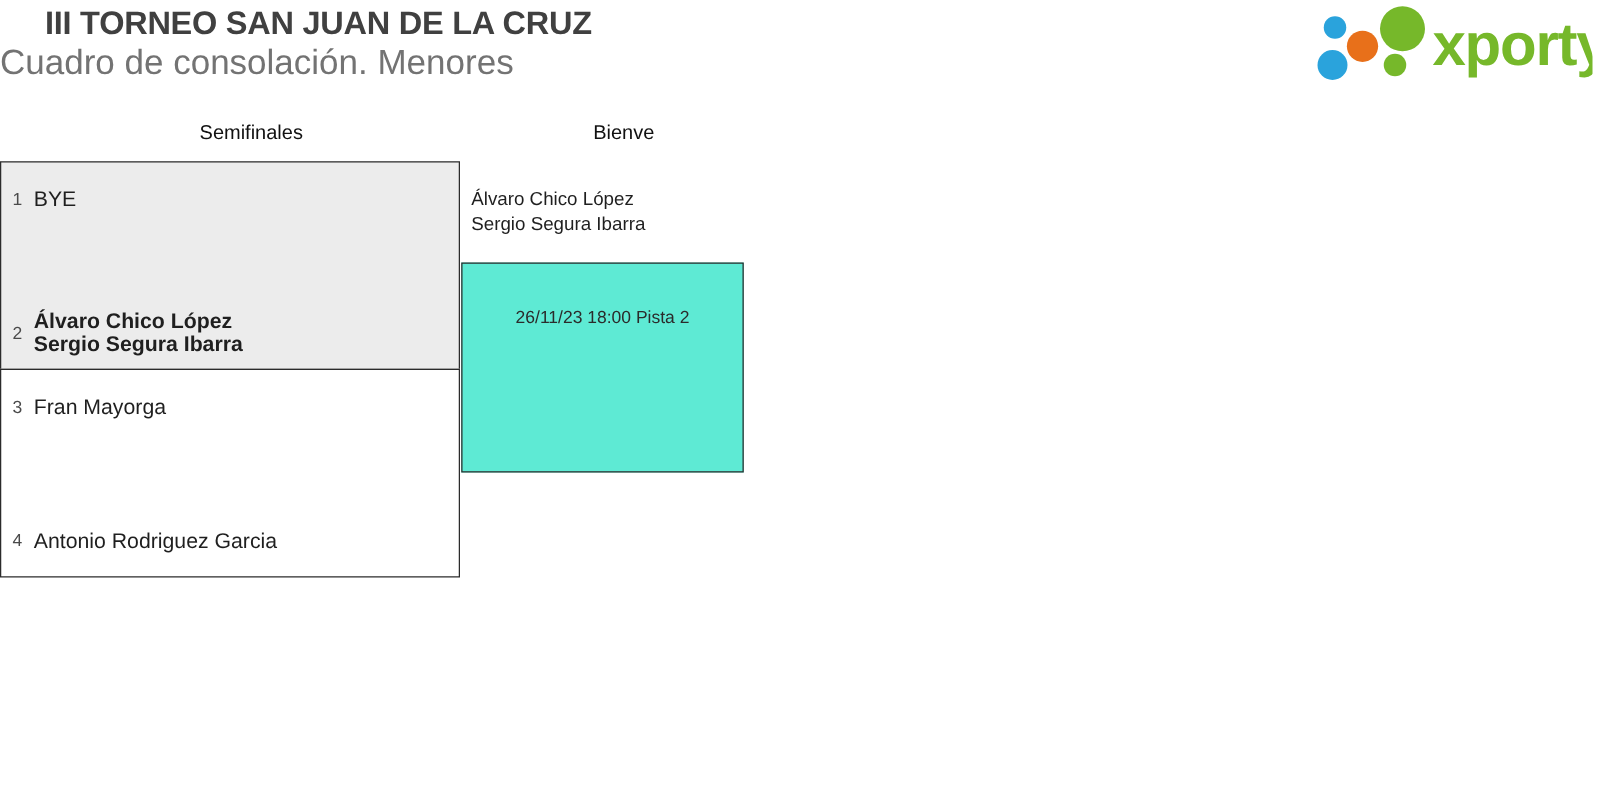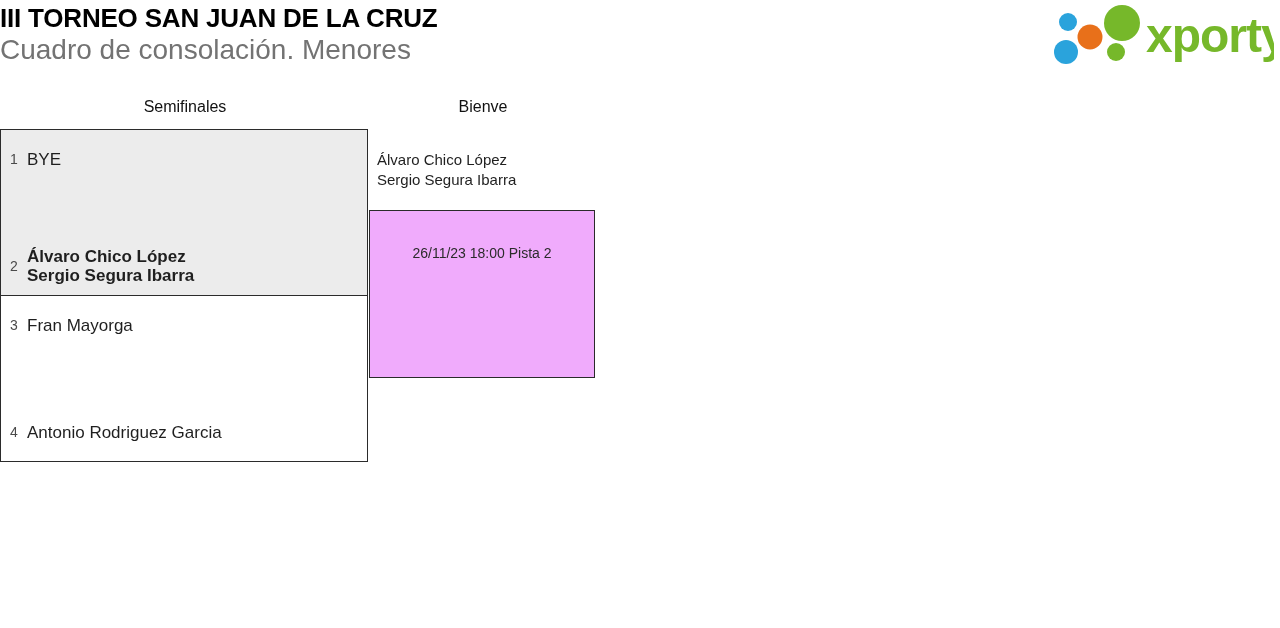--- a/index.html
+++ b/index.html
@@ -27,22 +27,23 @@
   #title-block {
     position: absolute;
     left: 0;
     top: 2px;
   }
   .title-line-1 {
     font-size: 26px;
     font-weight: bold;
     letter-spacing: -0.2px;
     line-height: 32px;
-    color: #000000;
-    white-space: nowrap;
+    color: #404040;
+    white-space: nowrap;
+    padding-left: 36px;
   }
   .title-line-2 {
     font-size: 28px;
     font-weight: normal;
     line-height: 32px;
     color: #737373;
     white-space: nowrap;
   }
 
   
@@ -65,20 +66,21 @@
     height: 628px;
   }
 
   .round-header {
     position: absolute;
     font-size: 16px;
     font-weight: normal;
     color: #111111;
     text-align: center;
     white-space: nowrap;
+    padding-left: 16px;
   }
   #round-header-semifinales {
     left: 0px;
     top: 98px;
     width: 370px;
   }
   #round-header-final {
     left: 370px;
     top: 98px;
     width: 226px;
@@ -143,21 +145,21 @@
     white-space: nowrap;
   }
   #final-match-box {
     position: absolute;
     left: 369px;
     top: 210px;
     width: 226px;
     height: 168px;
     border: 1px solid #2b2b2b;
     box-sizing: border-box;
-    background: #f0abfc;
+    background: #5eead4;
   }
   #final-match-schedule {
     position: absolute;
     left: 0;
     top: 34px;
     width: 100%;
     text-align: center;
     font-size: 14px;
     color: #2b2b2b;
     white-space: nowrap;

